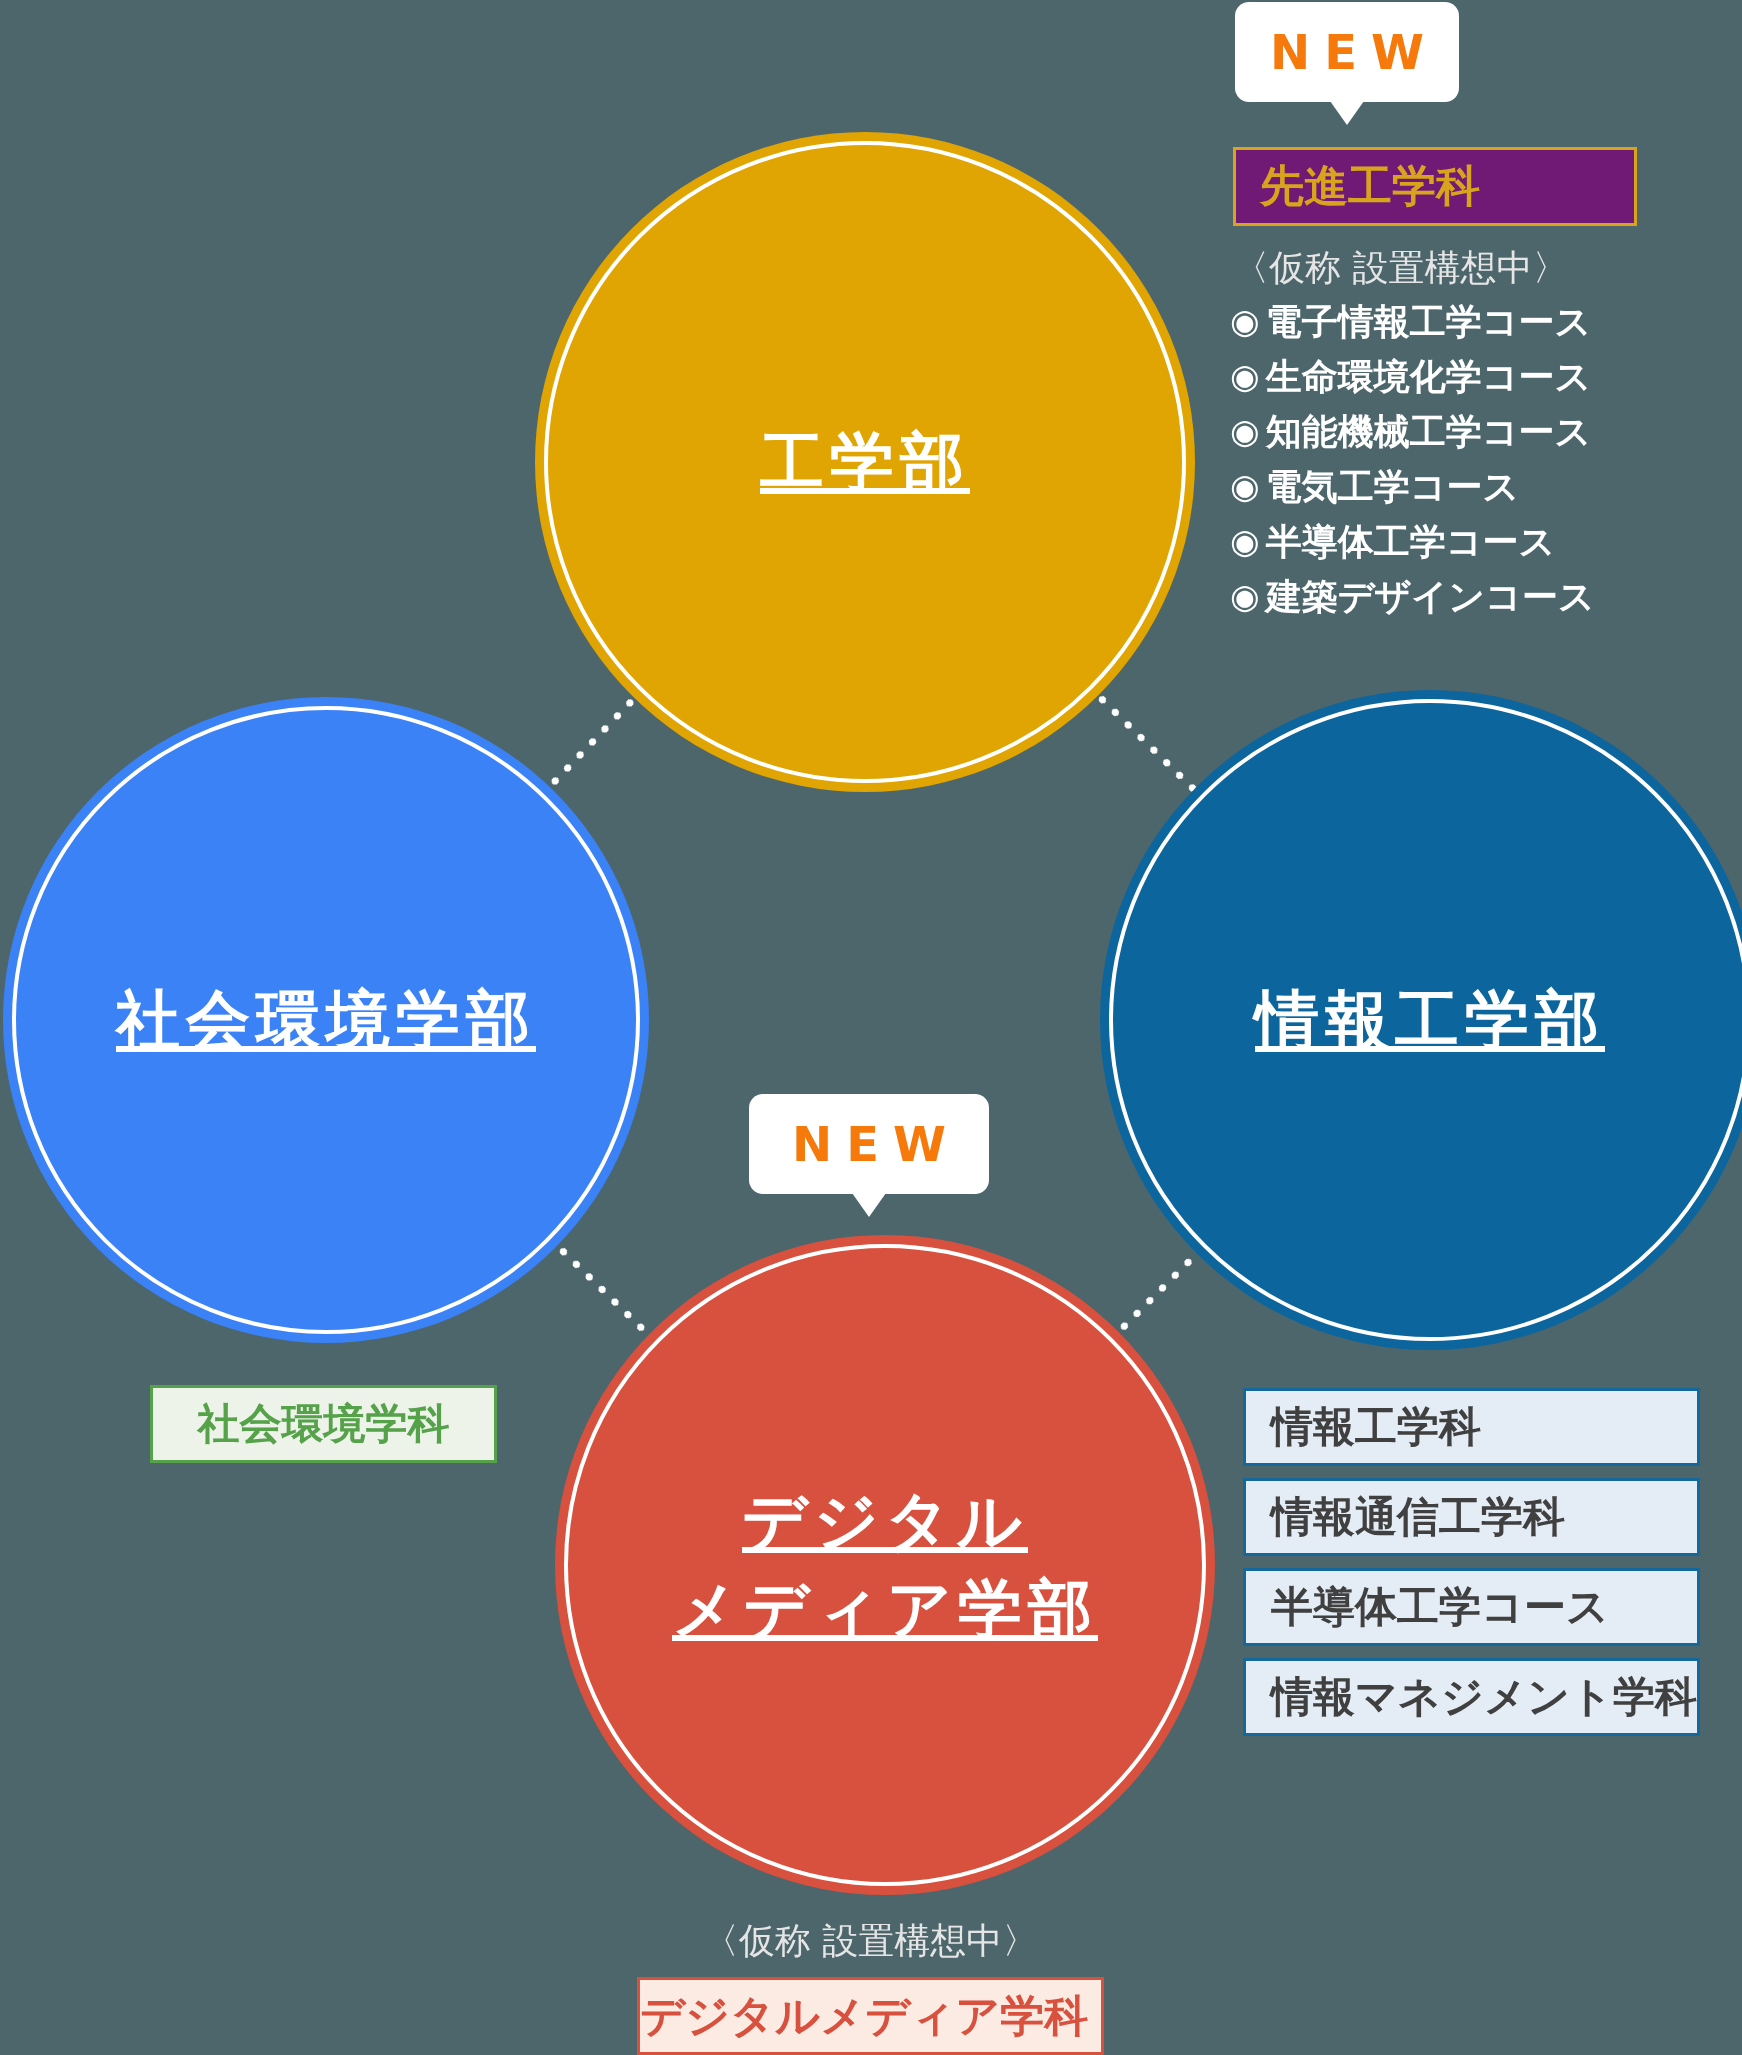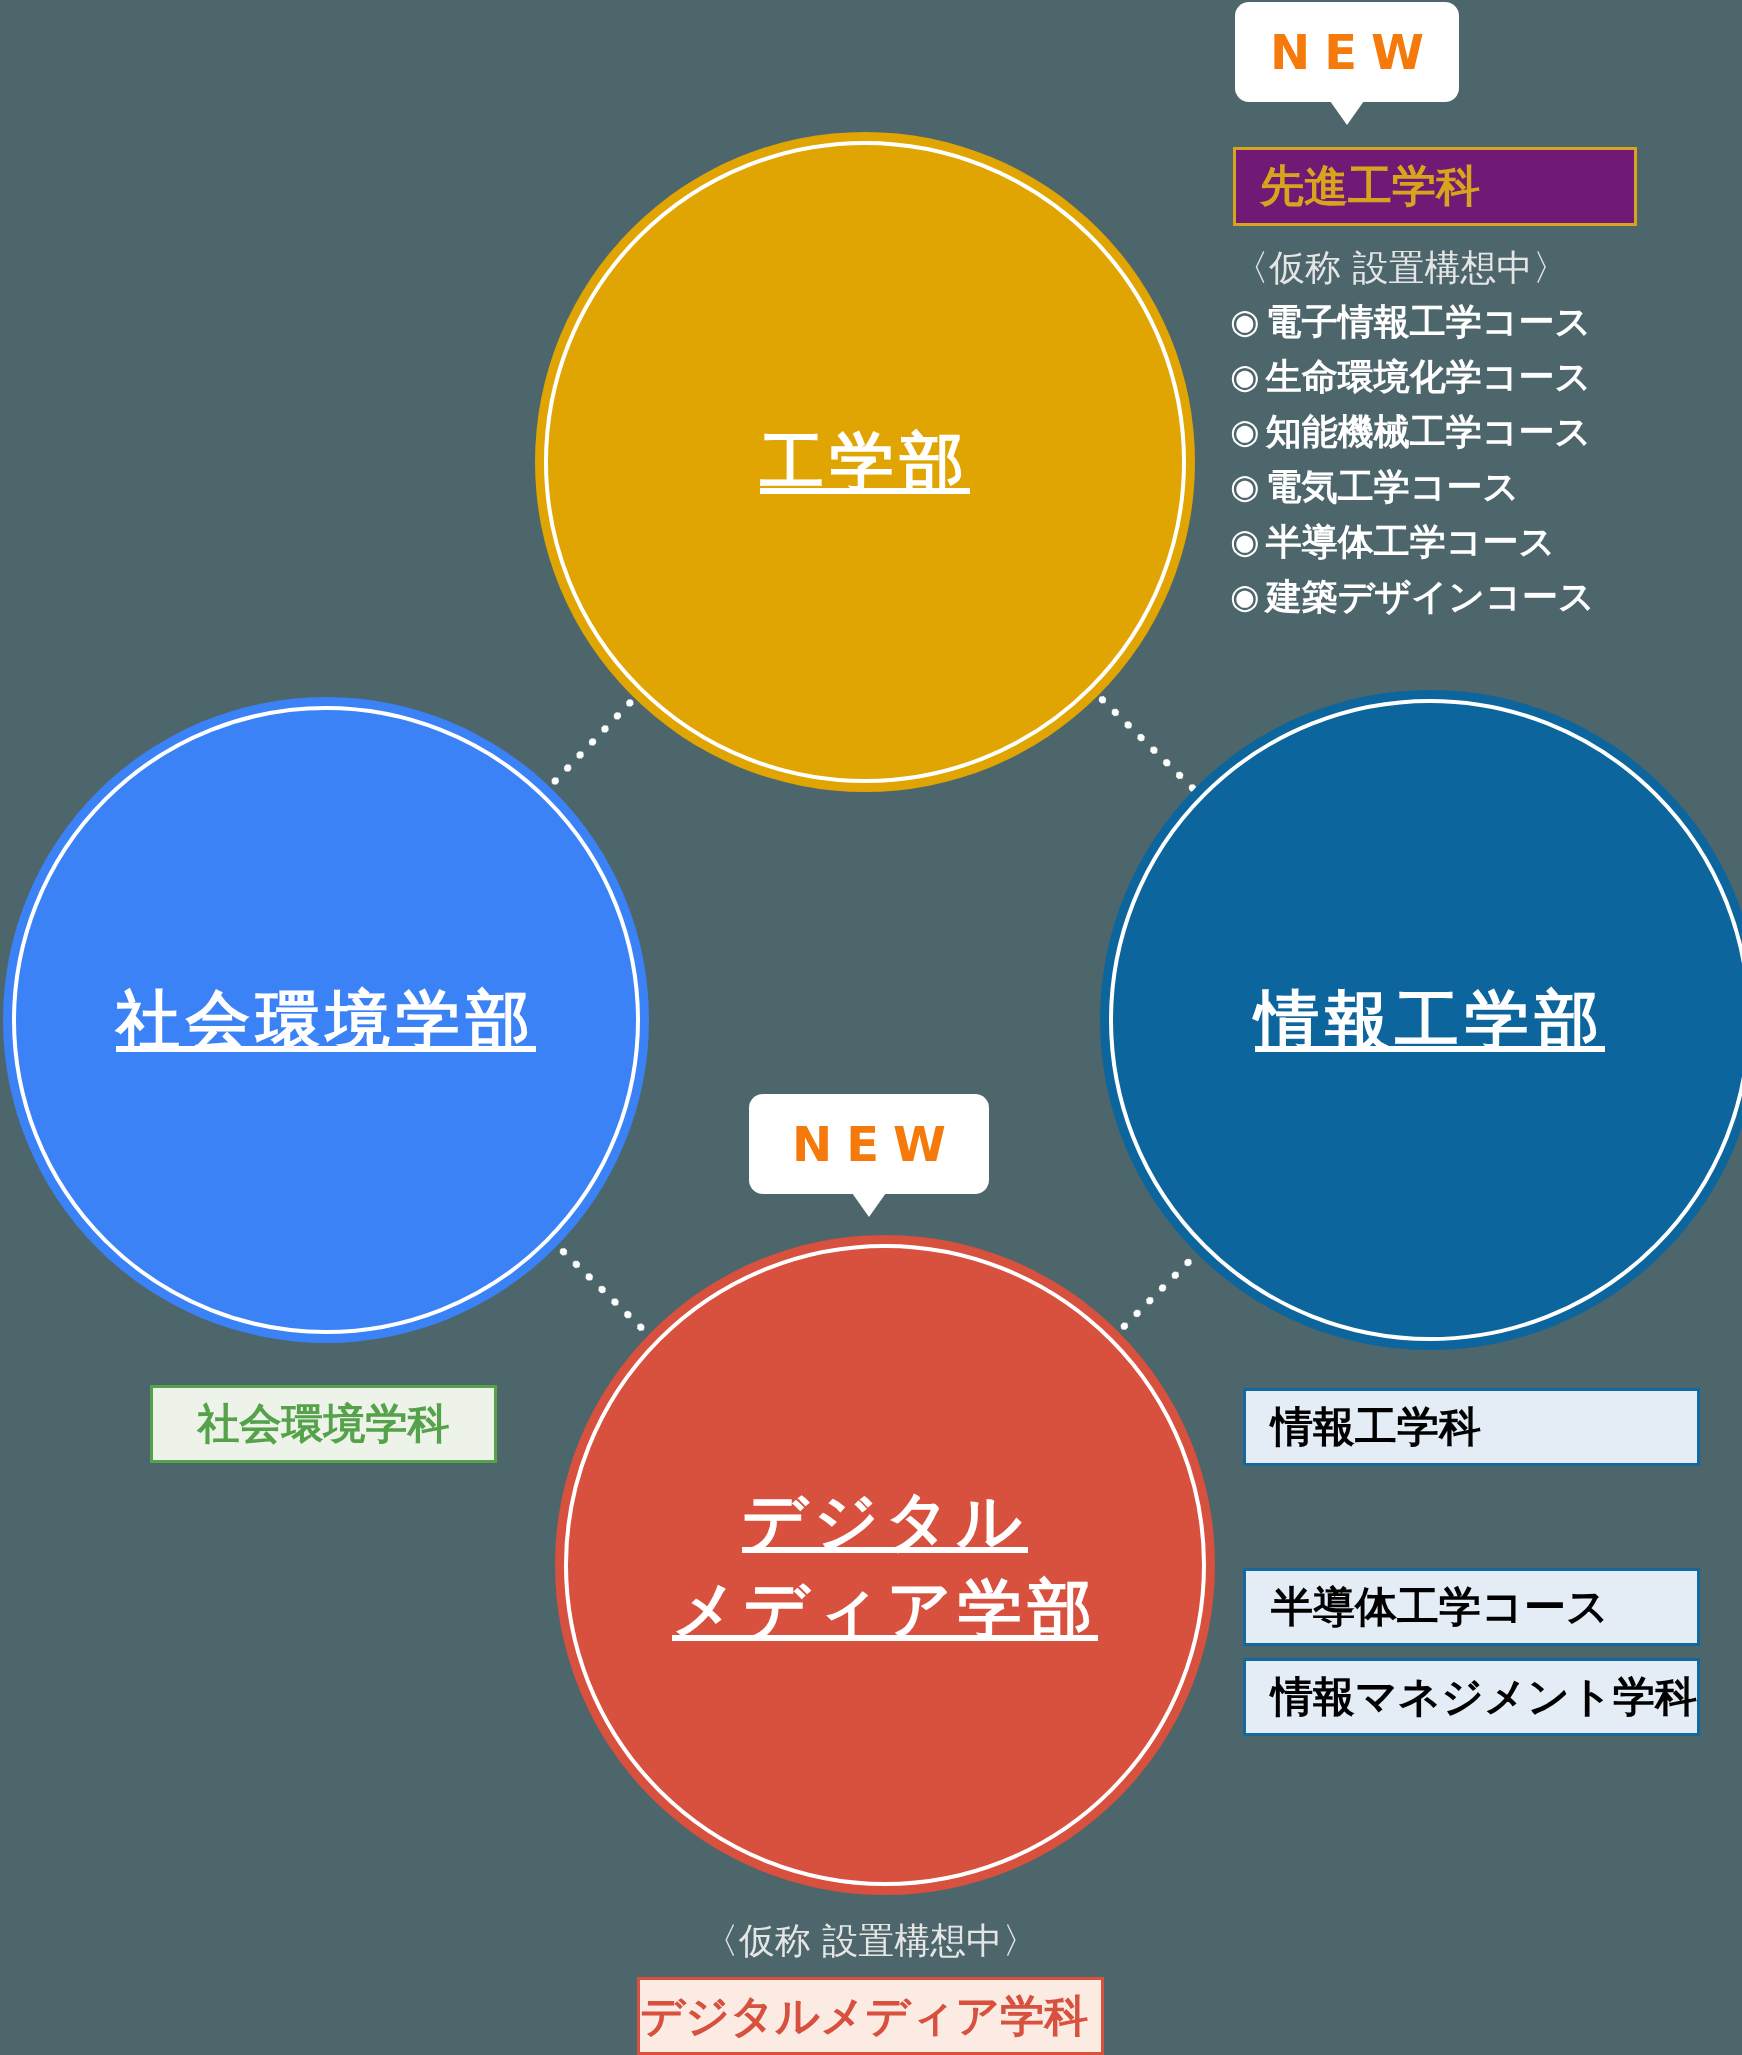--- a/index.html
+++ b/index.html
@@ -74,21 +74,21 @@
     background:#701a75;border-color:#d8a41e;color:#d8a41e;
     font-size:44px;padding-left:24px;
   }
   .box-green{
     left:150px;top:1385px;width:347px;height:78px;
     background:#edf3e9;border-color:#55a24a;color:#55a24a;
     font-size:42px;justify-content:center;
   }
   .box-blue{
     left:1243px;width:457px;height:78px;
-    background:#e4ecf5;border-color:#15689c;color:#000000;
+    background:#e4ecf5;border-color:#15689c;color:#404040;
     font-size:42px;padding-left:25px;
   }
   .box-blue.i0{top:1388px;}
   .box-blue.i1{top:1478px;}
   .box-blue.i2{top:1568px;}
   .box-blue.i3{top:1658px;}
   .box-red{
     left:637px;top:1977px;width:467px;height:78px;
     background:#fcebe3;border-color:#d8503e;color:#d8503e;
     font-size:44px;
@@ -178,20 +178,23 @@
     </li>
   </ul>
 
   <div class="dept-box box-green">
     <span>社会環境学科</span>
   </div>
 
   <div class="dept-box box-blue i0">
     <span>情報工学科</span>
   </div>
+  <div class="dept-box box-blue i1">
+    <span>情報通信工学科</span>
+  </div>
   <div class="dept-box box-blue i2">
     <span>半導体工学コース</span>
   </div>
   <div class="dept-box box-blue i3">
     <span>情報マネジメント学科</span>
   </div>
 
   <div class="badge b-dig">
     <span class="badge-text">NEW</span>
     <span class="tail"></span>

